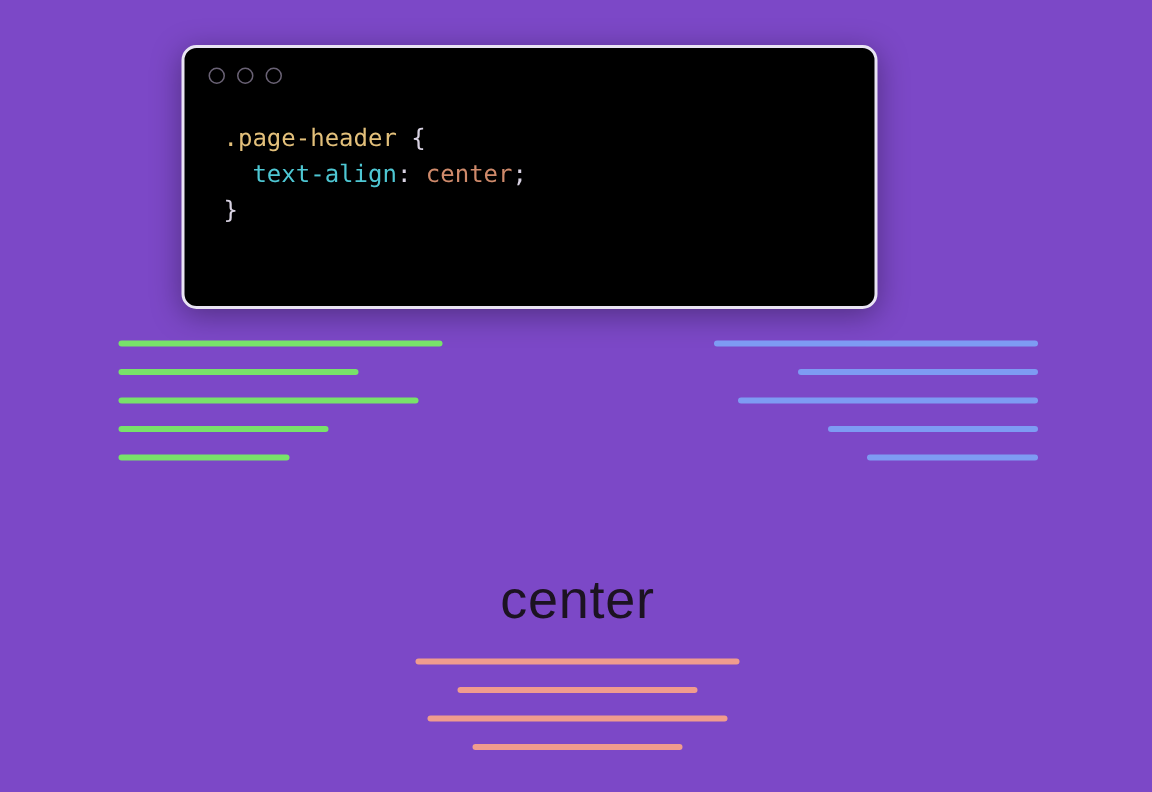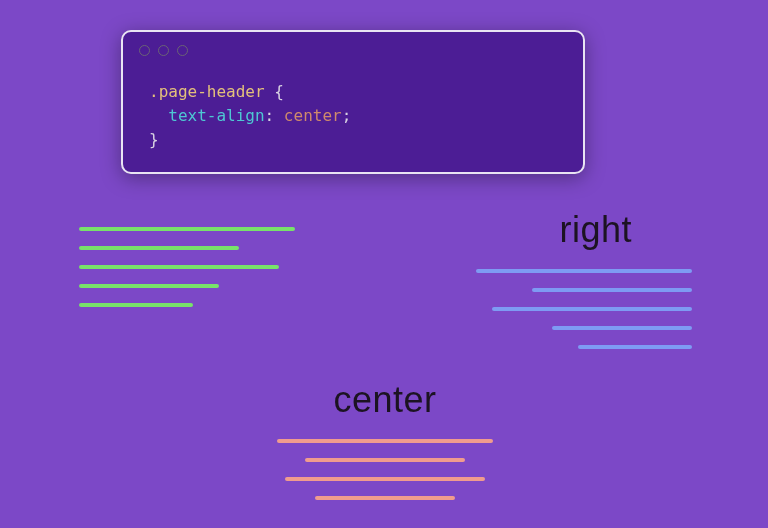--- a/index.html
+++ b/index.html
@@ -9,22 +9,22 @@
     background: #7c48c7;
     font-family: -apple-system, BlinkMacSystemFont, "Segoe UI", sans-serif;
     position: relative;
     overflow: hidden;
   }
   .code-window {
     position: absolute;
     top: 30px;
     left: 121px;
     width: 464px;
-    height: 144px;
-    background: #4c1d95;
+    height: 176px;
+    background: #000000;
     border: 2px solid #e9e4f3;
     border-radius: 10px;
     box-shadow: 0 4px 20px rgba(0,0,0,.35);
   }
   .traffic-lights {
     position: absolute;
     top: 13px;
     left: 16px;
     display: flex;
     gap: 8px;
@@ -95,21 +95,20 @@
   <div class="bars">
       <div class="bar" style="width: 216px;"></div>
       <div class="bar" style="width: 160px;"></div>
       <div class="bar" style="width: 200px;"></div>
       <div class="bar" style="width: 140px;"></div>
       <div class="bar" style="width: 114px;"></div>
     </div>
 </div>
 
 <div class="align-block right-block">
-  <div class="align-label">right</div>
   <div class="bars">
       <div class="bar" style="width: 216px;"></div>
       <div class="bar" style="width: 160px;"></div>
       <div class="bar" style="width: 200px;"></div>
       <div class="bar" style="width: 140px;"></div>
       <div class="bar" style="width: 114px;"></div>
     </div>
 </div>
 
 <div class="align-block center-block">

